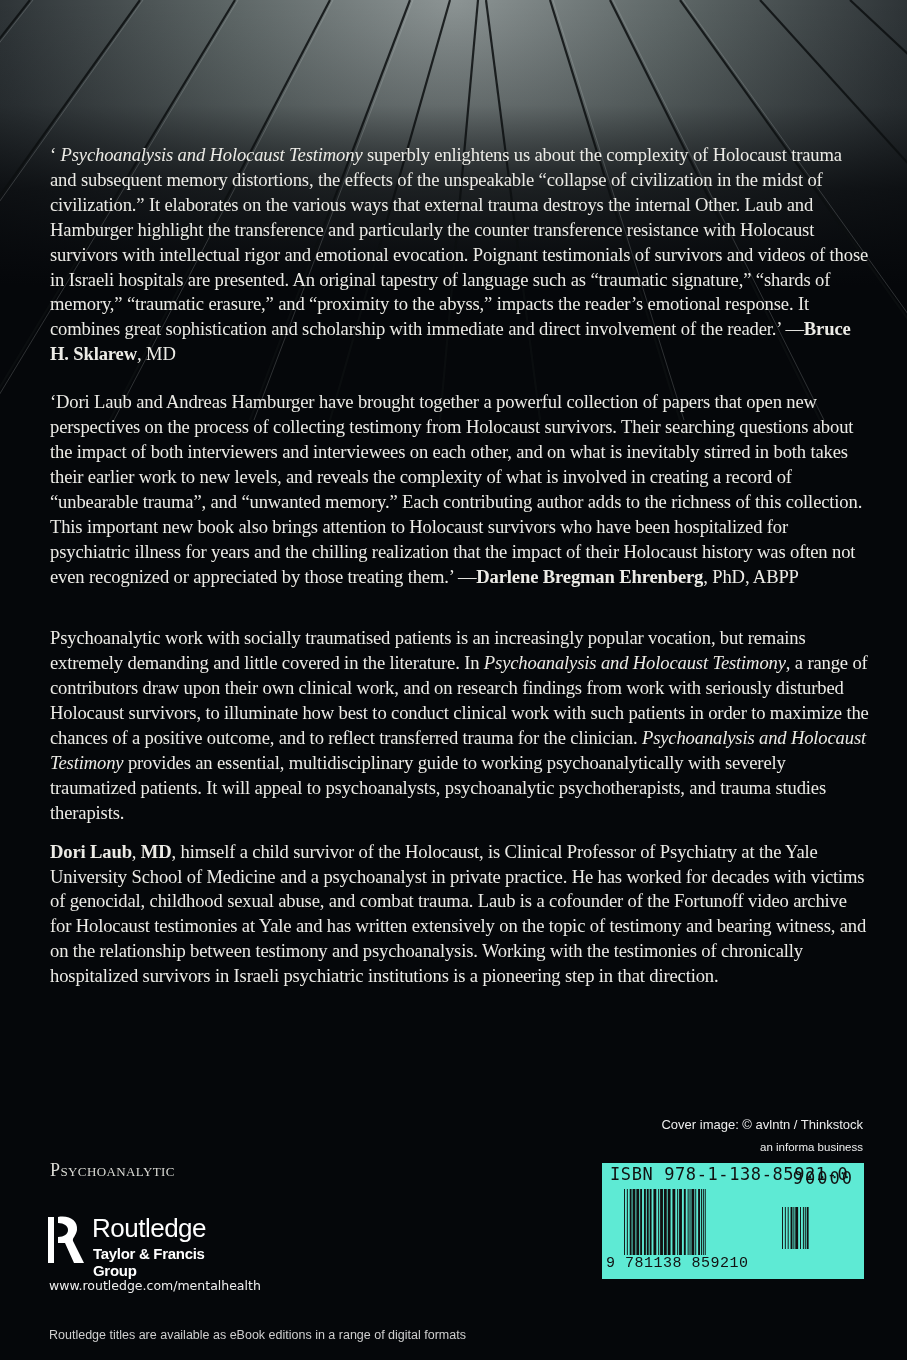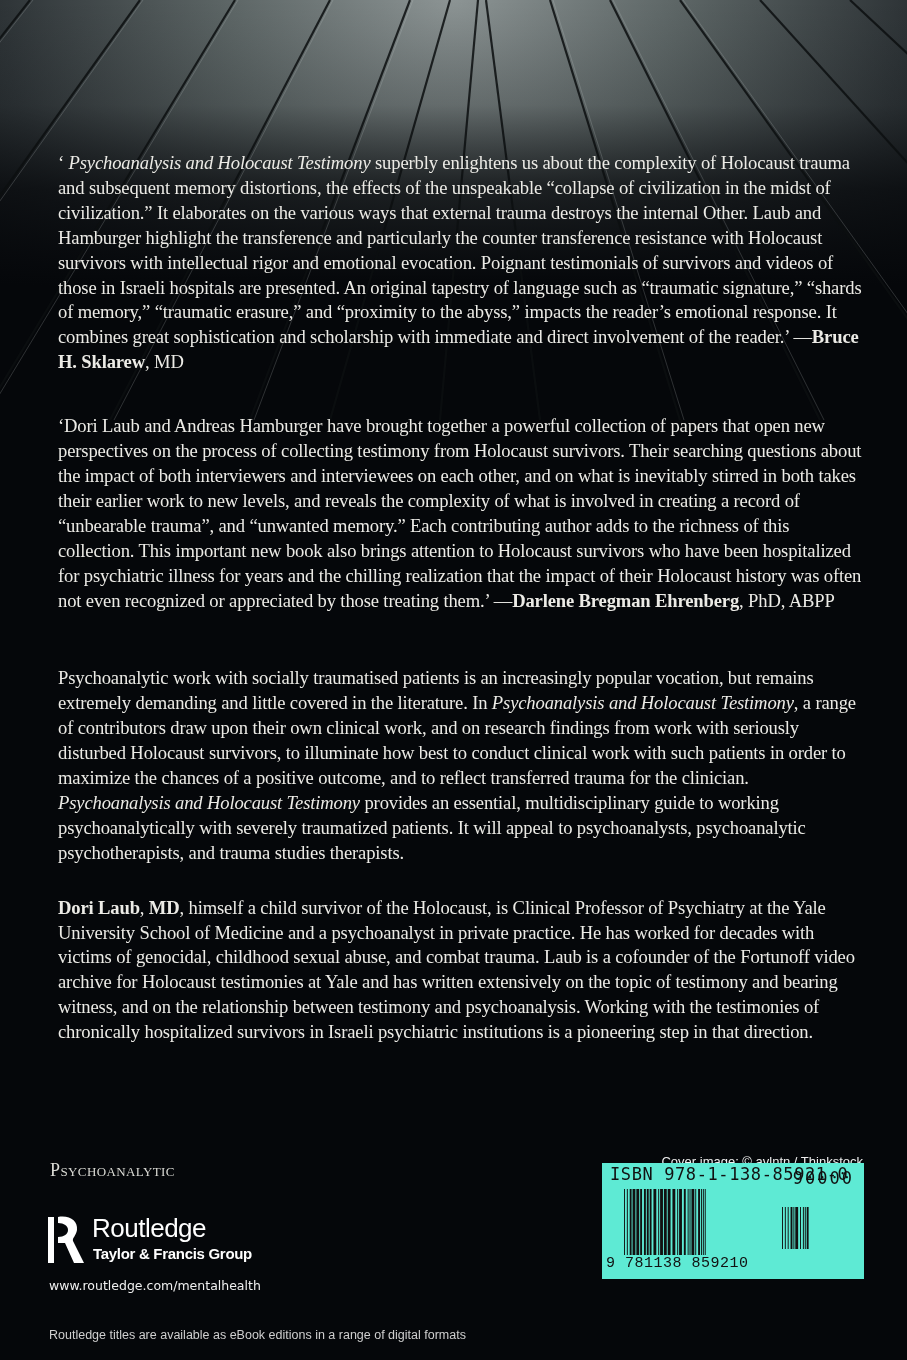--- a/index.html
+++ b/index.html
@@ -15,39 +15,39 @@
     background:
       linear-gradient(180deg, rgba(5,7,10,0) 0%, rgba(5,7,10,0.15) 25%, rgba(5,7,10,0.75) 45%, #05070a 68%),
       radial-gradient(ellipse at 50% 0%, #8c9494 0%, #5d6666 35%, #2f3538 70%, #101416 100%);
   }
   .floor svg { position: absolute; left: 0; top: 0; }
   .content {
     position: absolute; left: 50px; top: 143px; width: 820px;
     font-size: 18.6px; line-height: 24.9px;
     letter-spacing: -0.15px;
   }
-  .para { margin: 8px; }
+  .para { margin: 0; }
   .gap1 { height: 23px; }
   .gap2 { height: 37px; }
   .gap3 { height: 14px; }
   .author-name { font-weight: bold; }
   em { font-style: italic; }
   .credit {
     position: absolute; right: 44px; font-family: "Liberation Sans", "DejaVu Sans", sans-serif;
-    color: #eeeeee; text-align: right; margin-top: 37px;
+    color: #eeeeee; text-align: right;
   }
   .credit.cover { top: 1117px; font-size: 13px; }
   .credit.informa { top: 1141px; font-size: 11.5px; }
   .subject {
     position: absolute; left: 50px; top: 1160px;
     font-size: 18px; letter-spacing: 0.4px; color: #dcdcd6;
     font-variant: small-caps;
   }
   .logo {
-    position: absolute; left: 48px; top: 1215px; width: 200px; height: 60px; padding-left: 44px;
+    position: absolute; left: 48px; top: 1215px; width: 200px; height: 60px;
   }
   .logo-mark { position: absolute; left: 0; top: 0; width: 40px; height: 50px; }
   .logo-name {
     position: absolute; left: 44px; top: -2px;
     font-family: "Liberation Sans", "DejaVu Sans", sans-serif;
     font-size: 26px; color: #ffffff; letter-spacing: -0.5px;
   }
   .logo-group {
     position: absolute; left: 45px; top: 30px;
     font-family: "Liberation Sans", "DejaVu Sans", sans-serif;

